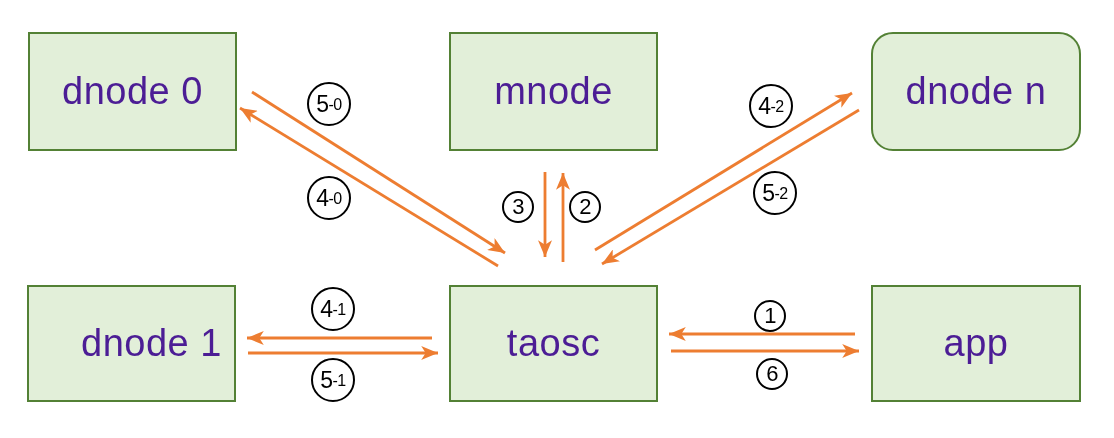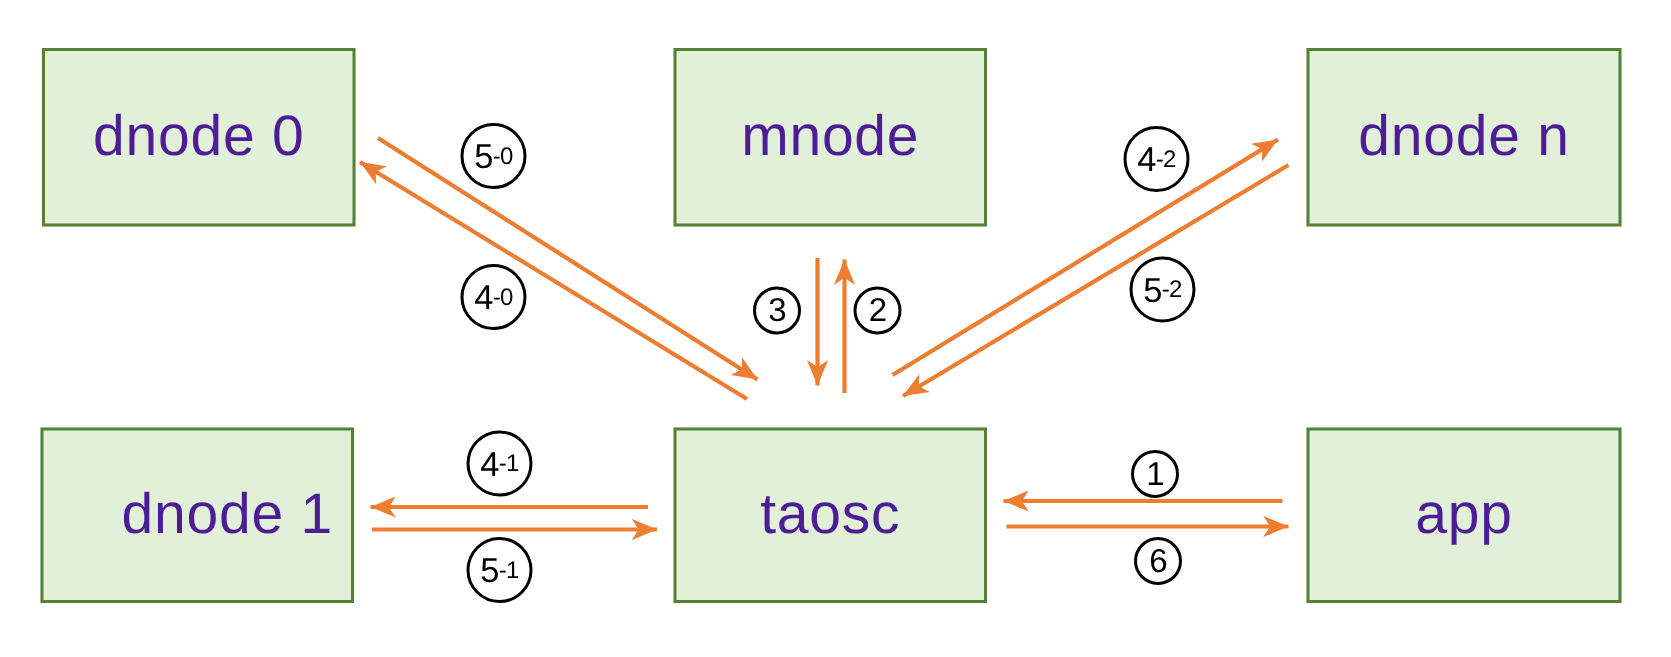--- a/index.html
+++ b/index.html
@@ -29,21 +29,21 @@
     display: flex;
     align-items: center;
     justify-content: center;
     color: #4c1d95;
     font-size: 38px;
     letter-spacing: 0.5px;
     white-space: nowrap;
   }
   .node-dnode0 { left: 28px;  top: 32px;  width: 209px; height: 119px; }
   .node-mnode  { left: 449px; top: 32px;  width: 209px; height: 119px; }
-  .node-dnoden { left: 871px; top: 32px;  width: 210px; height: 119px; }
+  .node-dnoden { left: 871px; top: 32px;  width: 210px; height: 119px; border-radius: 22px; }
   .node-dnode1 { left: 27px;  top: 285px; width: 209px; height: 117px; padding-left: 40px; }
   .node-taosc  { left: 449px; top: 285px; width: 209px; height: 117px; }
   .node-app    { left: 871px; top: 285px; width: 210px; height: 117px; }
 
   .edge-label {
     position: absolute;
     background: #ffffff;
     border: 2.5px solid #000000;
     border-radius: 50%;
     box-sizing: border-box;

